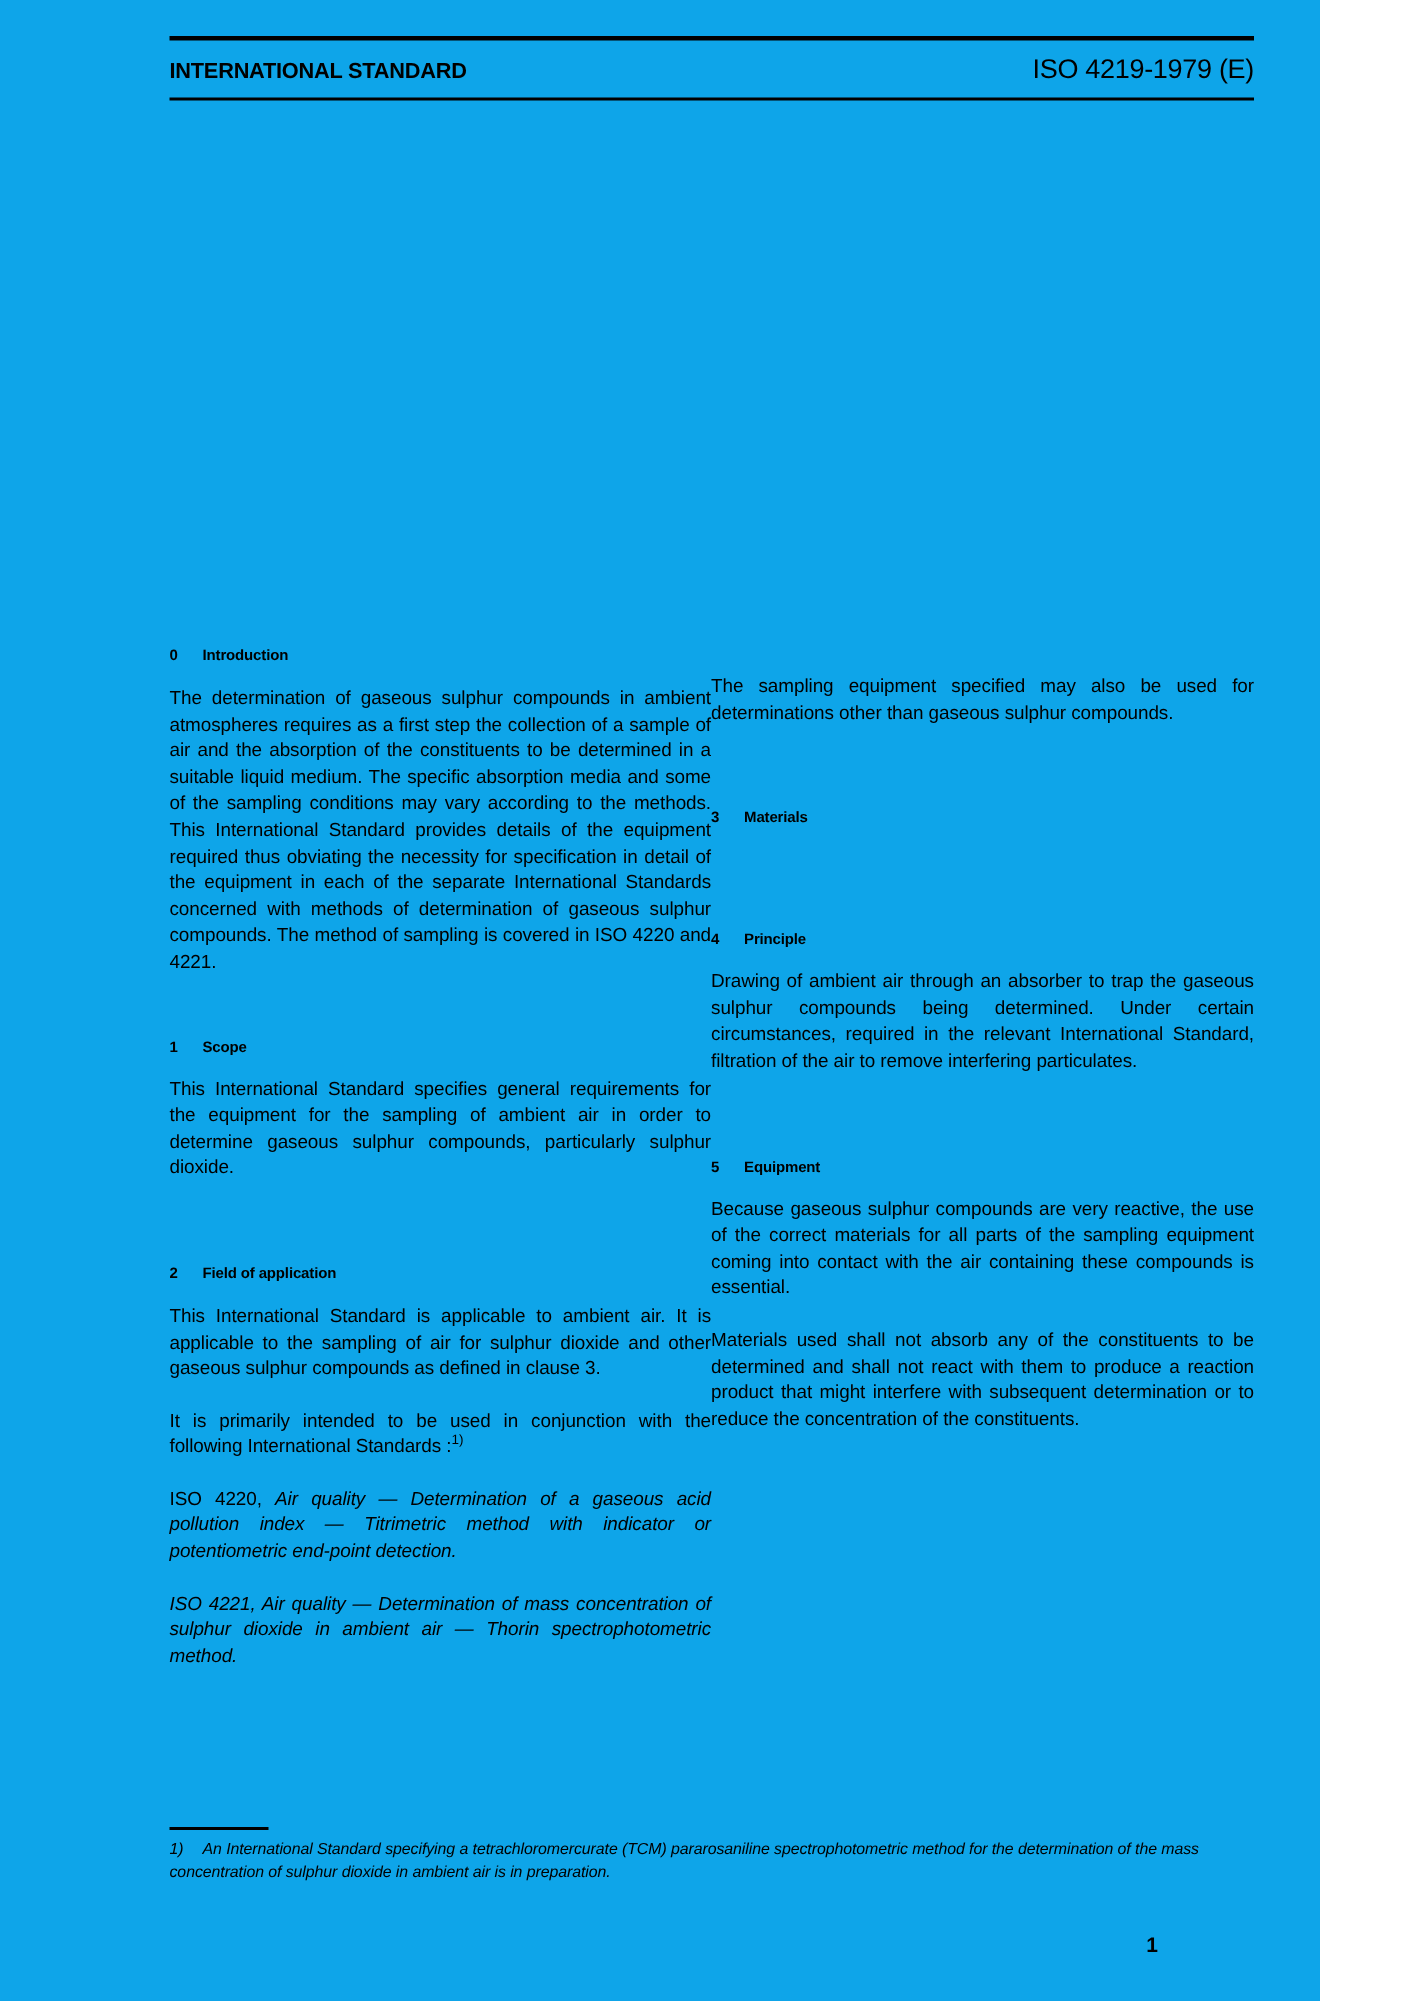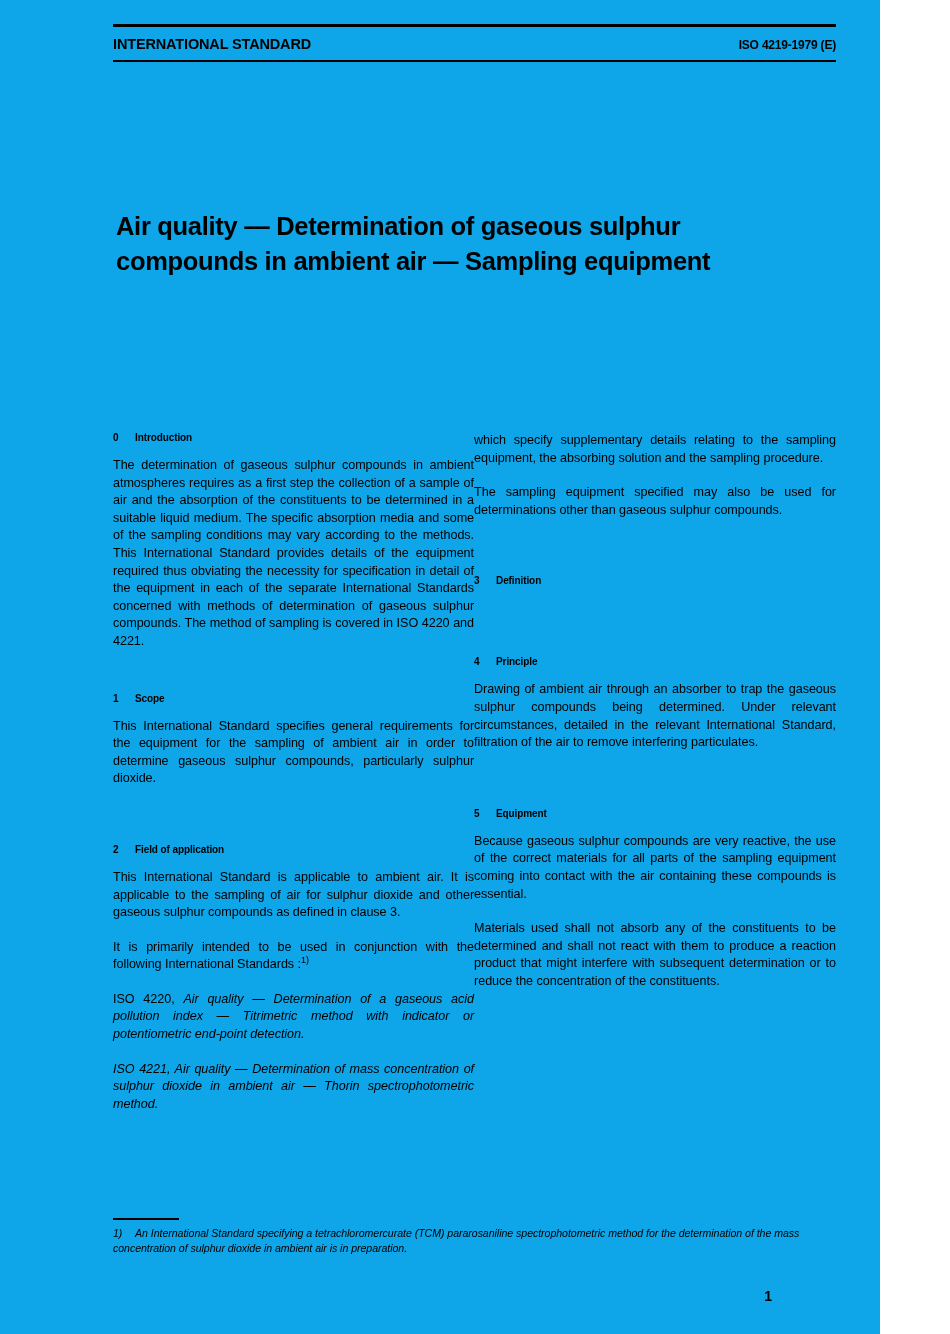--- a/index.html
+++ b/index.html
@@ -41,22 +41,22 @@
     justify-content: space-between;
     align-items: baseline;
     padding: 9px 0 8px 0;
   }
   .header-left {
     font-size: 14.5px;
     font-weight: bold;
     letter-spacing: -0.15px;
   }
   .header-right {
-    font-size: 12px;
-    font-weight: bold;
+    font-size: 18px;
+    font-weight: normal;
     letter-spacing: -0.2px;
     padding-left: 16px;
   }
 
   
   .doc-title {
     position: absolute;
     left: 116px;
     top: 209px;
     width: 700px;
@@ -163,24 +163,20 @@
 
   <div class="header">
     <div class="rule-thick"></div>
     <div class="header-row">
       <div class="header-left">INTERNATIONAL STANDARD</div>
       <div class="header-right">ISO 4219-1979 (E)</div>
     </div>
     <div class="rule-thin"></div>
   </div>
 
-  <div class="doc-title">
-    <div>Air quality — Determination of gaseous sulphur</div>
-    <div>compounds in ambient air — Sampling equipment</div>
-  </div>
 
   <div class="columns">
 
     <div class="col left">
 
       <h2 class="section">
         <span class="num">0</span><span>Introduction</span>
       </h2>
       <div class="gap-after-heading"></div>
       <p class="body">The determination of gaseous sulphur compounds in ambient atmospheres requires as a first step the collection of a sample of air and the absorption of the constituents to be determined in a suitable liquid medium. The specific absorption media and some of the sampling conditions may vary according to the methods. This International Standard provides details of the equipment required thus obviating the necessity for specification in detail of the equipment in each of the separate International Standards concerned with methods of determination of gaseous sulphur compounds. The method of sampling is covered in ISO 4220 and 4221.</p>
@@ -205,36 +201,35 @@
       <div class="gap-para"></div>
       <p class="body"><span>ISO 4220, </span><span class="ital">Air quality — Determination of a gaseous acid pollution index — Titrimetric method with indicator or potentiometric end-point detection.</span></p>
 
       <div class="gap-para"></div>
       <p class="body italic"><span>ISO 4221, </span><span>Air quality — Determination of mass concentration of sulphur dioxide in ambient air — Thorin spectrophotometric method.</span></p>
 
     </div>
 
     <div class="col right">
 
-      <p class="body">which specify supplementary details relating to the sampling equipment, the absorbing solution and the sampling procedure.</p>
       <div class="gap-para"></div>
       <p class="body">The sampling equipment specified may also be used for determinations other than gaseous sulphur compounds.</p>
 
       <div class="gap-before-heading-lg"></div>
       <h2 class="section">
-        <span class="num">3</span><span>Definition</span>
+        <span class="num">3</span><span>Materials</span>
       </h2>
       <div class="gap-after-heading"></div>
 
       <div class="gap-before-heading-lg"></div>
       <h2 class="section">
         <span class="num">4</span><span>Principle</span>
       </h2>
       <div class="gap-after-heading"></div>
-      <p class="body">Drawing of ambient air through an absorber to trap the gaseous sulphur compounds being determined. Under relevant circumstances, detailed in the relevant International Standard, filtration of the air to remove interfering particulates.</p>
+      <p class="body">Drawing of ambient air through an absorber to trap the gaseous sulphur compounds being determined. Under certain circumstances, required in the relevant International Standard, filtration of the air to remove interfering particulates.</p>
 
       <div class="gap-before-heading-lg"></div>
       <h2 class="section">
         <span class="num">5</span><span>Equipment</span>
       </h2>
       <div class="gap-after-heading"></div>
       <p class="body">Because gaseous sulphur compounds are very reactive, the use of the correct materials for all parts of the sampling equipment coming into contact with the air containing these compounds is essential.</p>
       <div class="gap-para"></div>
       <p class="body">Materials used shall not absorb any of the constituents to be determined and shall not react with them to produce a reaction product that might interfere with subsequent determination or to reduce the concentration of the constituents.</p>
 

